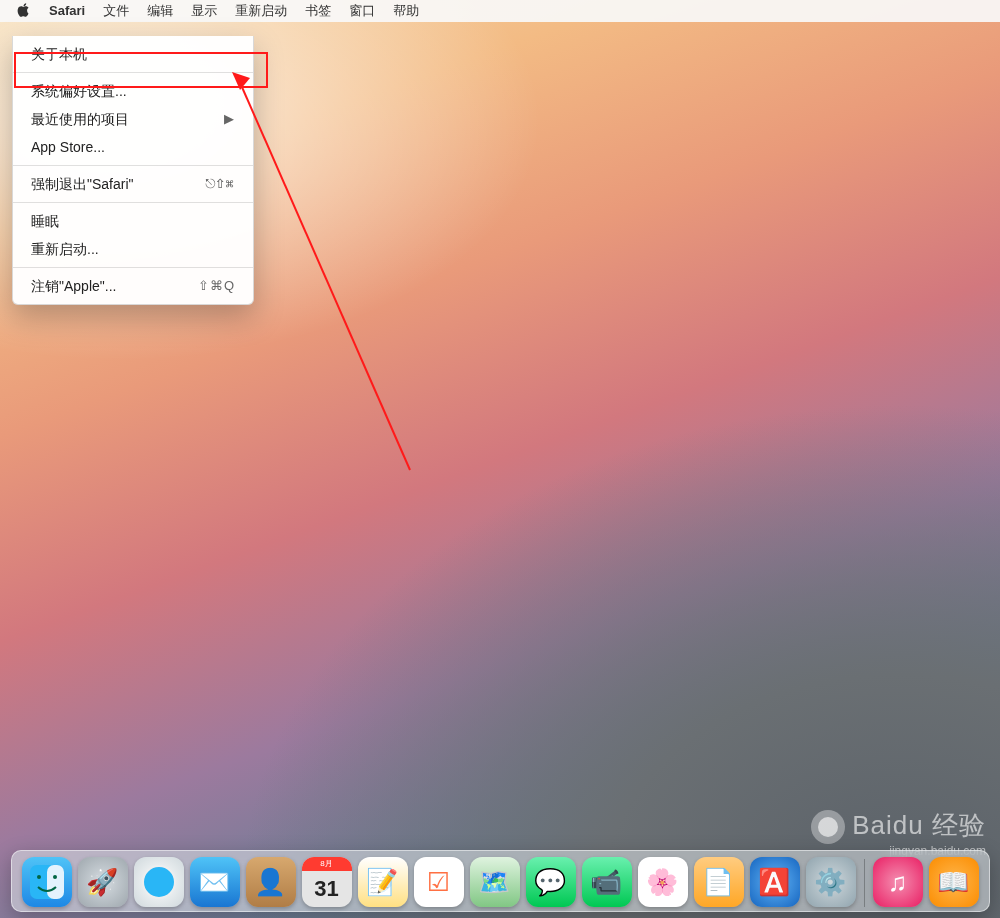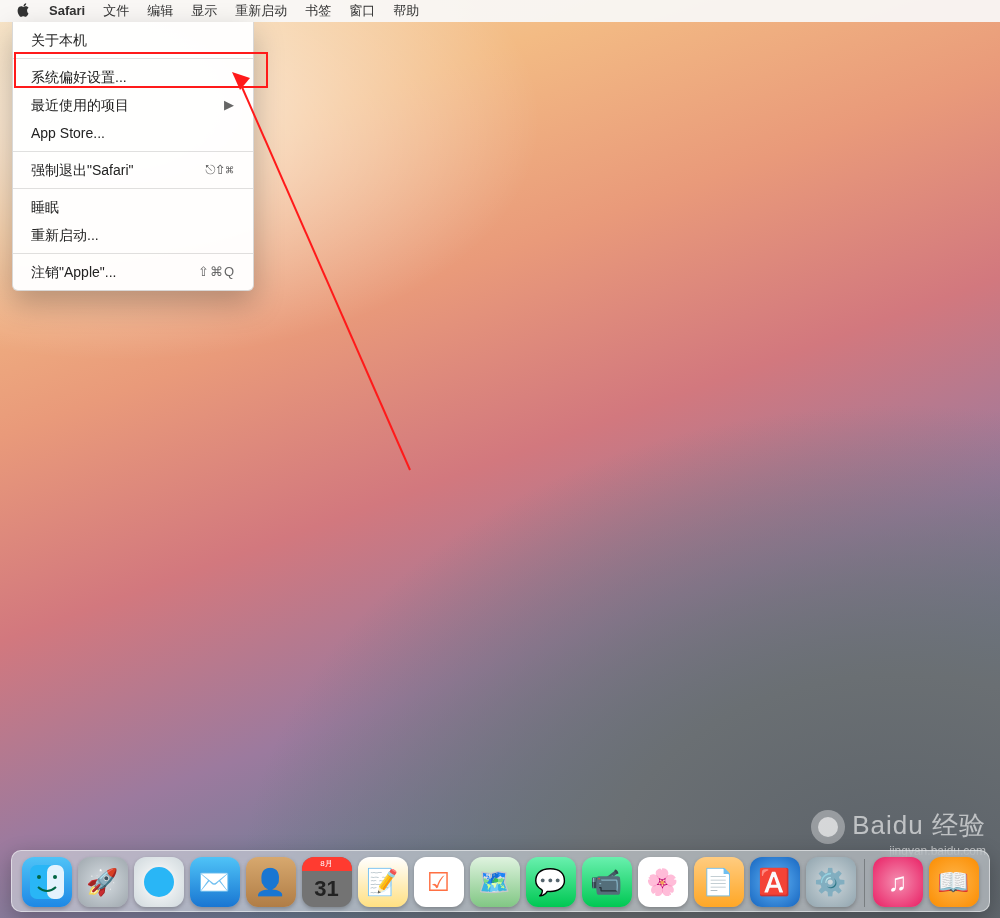--- a/index.html
+++ b/index.html
@@ -16,21 +16,21 @@
     position:absolute;top:0;left:0;right:0;height:22px;
     background:rgba(248,248,248,.92);
     display:flex;align-items:center;font-size:13px;color:#333;
     padding:0 8px;gap:0;
   }
   .menubar .mi{padding:12px 9px;line-height:22px;cursor:default;}
   .menubar .mi.bold{font-weight:700;}
   .apple-logo{width:14px;height:14px;display:inline-block;vertical-align:-2px;}
   
   .dropdown{
-    position:absolute;top:22px;left:12px;width:240px;
+    position:absolute;top:36px;left:12px;width:240px;
     background:rgba(255,255,255,.97);
     border:1px solid rgba(0,0,0,.15);border-top:none;
     border-radius:0 0 6px 6px;
     box-shadow:0 12px 30px rgba(0,0,0,.25);
     padding:4px 0;font-size:14px;color:#222;
   }
   .dropdown .item{display:flex;justify-content:space-between;align-items:center;
     padding:3px 18px;line-height:22px;cursor:default;}
   .dropdown .sep{height:1px;background:rgba(0,0,0,.12);margin:4px 0;}
   .dropdown .sc{color:#666;font-size:13px;letter-spacing:1px;}
@@ -149,21 +149,21 @@
           <polygon points="10,26 20,16 26,10 16,20" fill="#ff5252"></polygon>
           <polygon points="26,10 16,20 20,16" fill="#fff"></polygon>
         </svg>
     </div>
     <div class="app" style="background:linear-gradient(#4fc3f7,#1976d2);" title="邮件">
       <span>✉️</span>
       </div>
     <div class="app" style="background:linear-gradient(#d7a86e,#b07d46);" title="通讯录">
       <span>👤</span>
       </div>
-    <div class="app" style="background:#737373;" title="日历">
+    <div class="app" style="background:#e5e5e5;" title="日历">
       <div class="cal-badge">8月</div>
       <div class="cal-day">31</div>
     </div>
     <div class="app" style="background:linear-gradient(#fff,#ffe082);color:#b28704;" title="备忘录">
       <span>📝</span>
       </div>
     <div class="app" style="background:#fff;color:#ff7043;" title="提醒事项">
       <span>☑︎</span>
       </div>
     <div class="app" style="background:linear-gradient(#dff3df,#81c784);color:#2e7d32;" title="地图">

